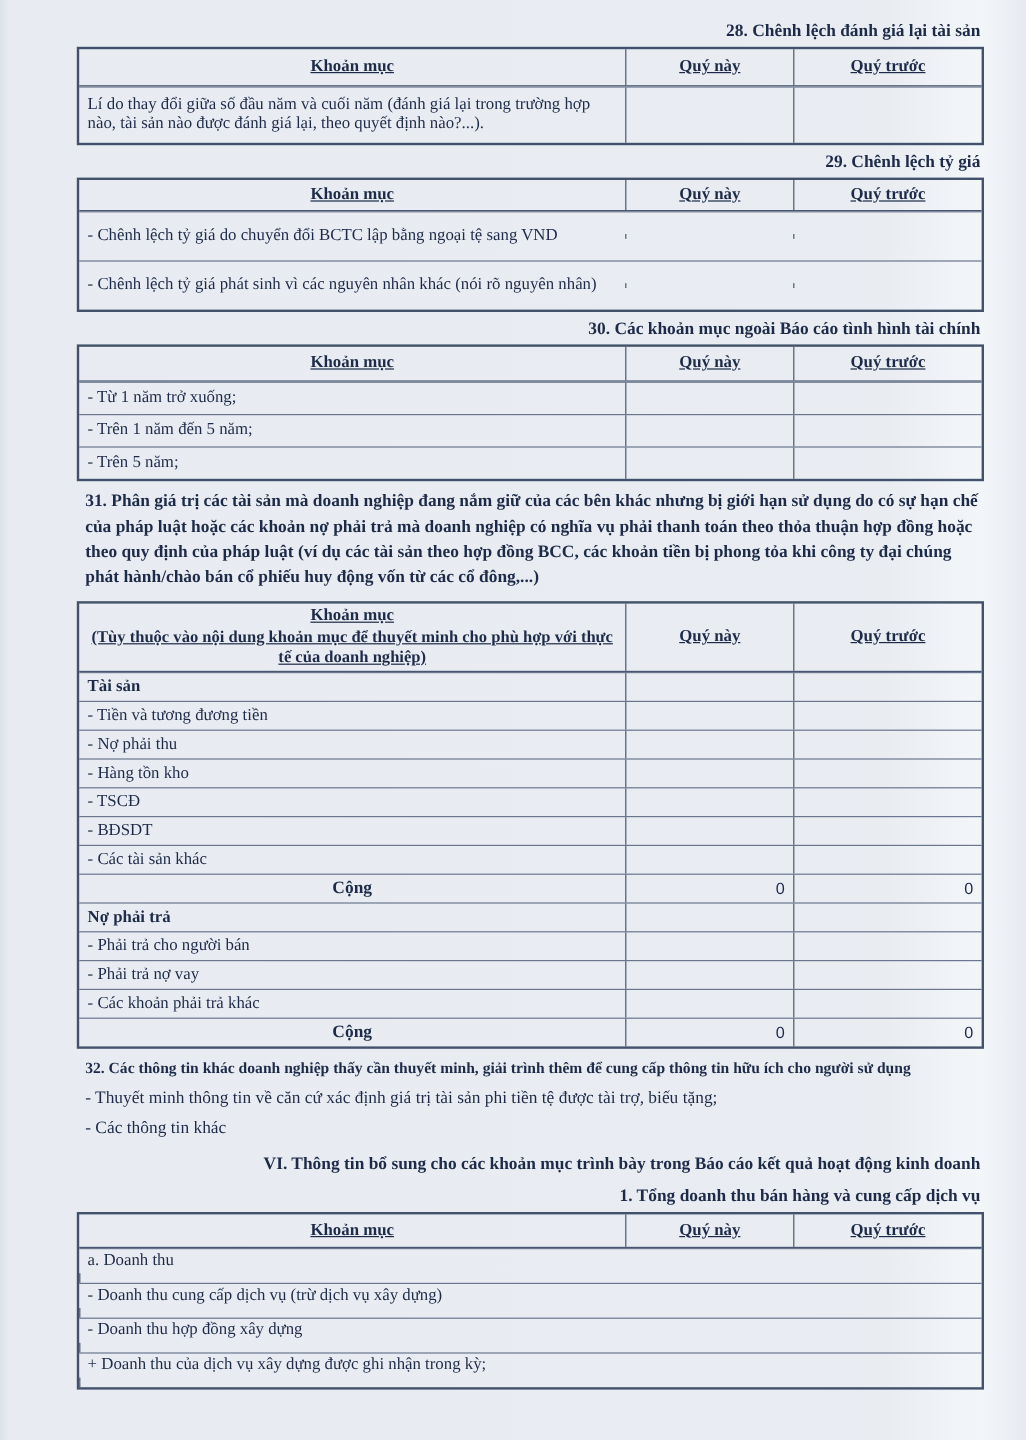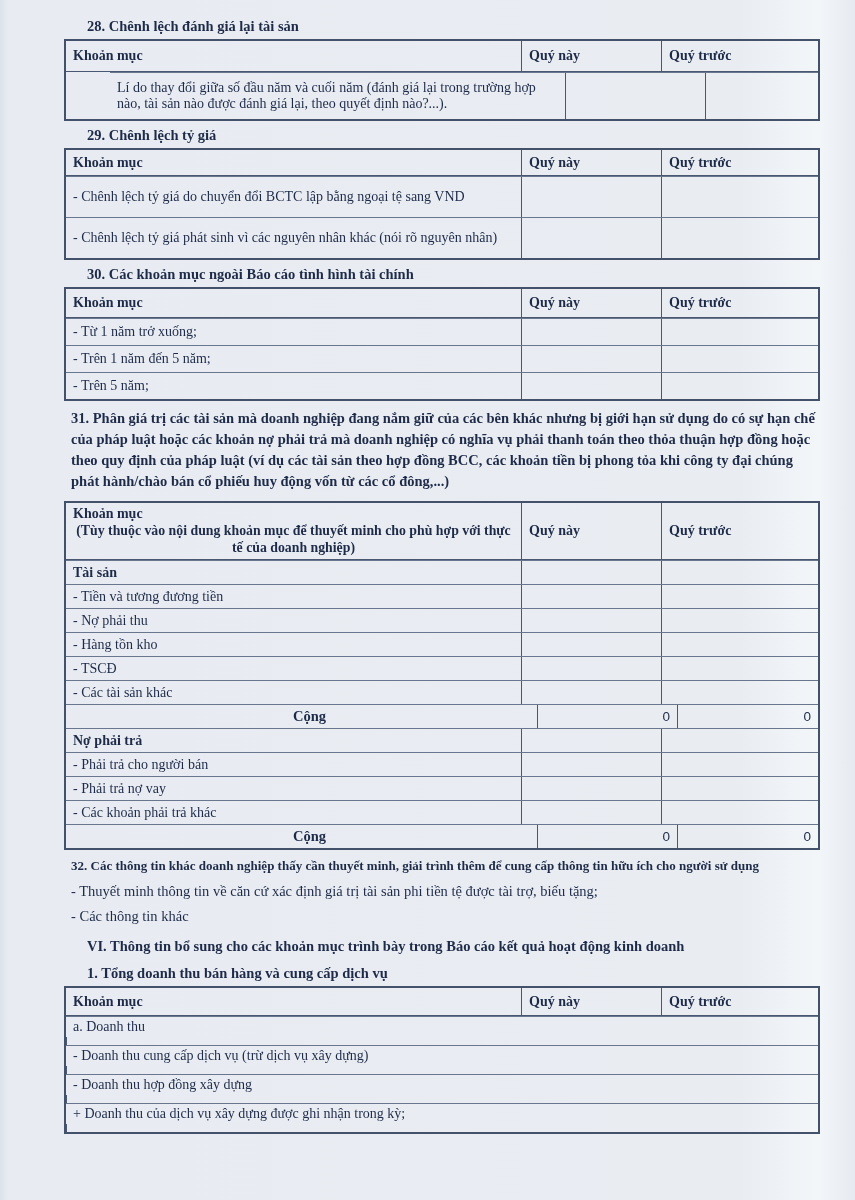--- a/index.html
+++ b/index.html
@@ -13,21 +13,22 @@
       #e9edf2;
     font-family: "Liberation Serif", "DejaVu Serif", serif;
     color: #1e2b48;
   }
   .content { padding: 12px 38px 0 64px; }
 
   .sec-heading {
     font-weight: bold;
     font-size: 14.5px;
     line-height: 20px;
-    margin: 4px 0 3px 23px;
+    margin: 4px 0 3px 7px;
+    text-align: right;
   }
   .para-31 {
     font-weight: bold;
     font-size: 14.5px;
     line-height: 21px;
     margin: 7px 0 9px 7px;
     width: 748px;
   }
   .s32-heading {
     font-weight: bold;
@@ -56,36 +57,36 @@
   .t-row.t-head { border-bottom: 1.6px solid #4a5770; }
   .t-cell {
     display: flex; flex-direction: column; justify-content: center;
     padding: 2px 7px;
     box-sizing: border-box;
     min-width: 0;
   }
   .c-label { width: 455px; }
   .c-q1 { width: 140px; border-left: 1.6px solid #4a5770; }
   .c-q2 { flex: 1; border-left: 1.6px solid #4a5770; }
-  .t-head .t-cell { align-items: flex-start; text-align: center; font-weight: bold; }
+  .t-head .t-cell { align-items: center; text-align: center; font-weight: bold; text-decoration: underline; }
   .t-head .t-note { font-weight: bold; font-size: 13.8px; line-height: 17px; }
   .t-body-row .c-q1, .t-body-row .c-q2 {
     align-items: flex-end; text-align: right;
     font-family: "Liberation Sans", "DejaVu Sans", sans-serif;
     font-size: 13.5px;
   }
   .r-group .c-label { font-weight: bold; }
-  .r-total { border-top-width: 1.8px !important; padding-left: 16px; }
+  .r-total { border-top-width: 1.8px !important; }
   .r-total .c-label { align-items: center; text-align: center; font-weight: bold; font-size: 14.5px; }
 
   
   .tbl-28 .t-head      { min-height: 30px; }
-  .tbl-28 .t-body-row  { min-height: 46px; margin-left: 44px; }
+  .tbl-28 .t-body-row  { min-height: 46px; }
   .tbl-29 .t-head      { min-height: 25px; }
-  .tbl-29 .t-body-row  { min-height: 40px; }
+  .tbl-29 .t-body-row  { min-height: 40px; align-items: center; }
   .tbl-30 .t-head      { min-height: 28px; }
   .tbl-30 .t-body-row  { min-height: 26px; }
   .tbl-31 .t-head      { min-height: 56px; }
   .tbl-31 .t-body-row  { min-height: 23px; }
   .tbl-61 .t-head      { min-height: 27px; }
   .tbl-61 .t-body-row  { min-height: 23px; flex-direction: column; }
 
   .tbl-31 { margin-top: 2px; }
 </style>
 </head>
@@ -186,20 +187,25 @@
           <div class="t-cell c-label">- Hàng tồn kho</div>
           <div class="t-cell c-q1"></div>
           <div class="t-cell c-q2"></div>
         </div>
         <div class="t-row t-body-row r-item">
           <div class="t-cell c-label">- TSCĐ</div>
           <div class="t-cell c-q1"></div>
           <div class="t-cell c-q2"></div>
         </div>
         <div class="t-row t-body-row r-item">
+          <div class="t-cell c-label">- BĐSDT</div>
+          <div class="t-cell c-q1"></div>
+          <div class="t-cell c-q2"></div>
+        </div>
+        <div class="t-row t-body-row r-item">
           <div class="t-cell c-label">- Các tài sản khác</div>
           <div class="t-cell c-q1"></div>
           <div class="t-cell c-q2"></div>
         </div>
         <div class="t-row t-body-row r-total">
           <div class="t-cell c-label">Cộng</div>
           <div class="t-cell c-q1">0</div>
           <div class="t-cell c-q2">0</div>
         </div>
         <div class="t-row t-body-row r-group">

